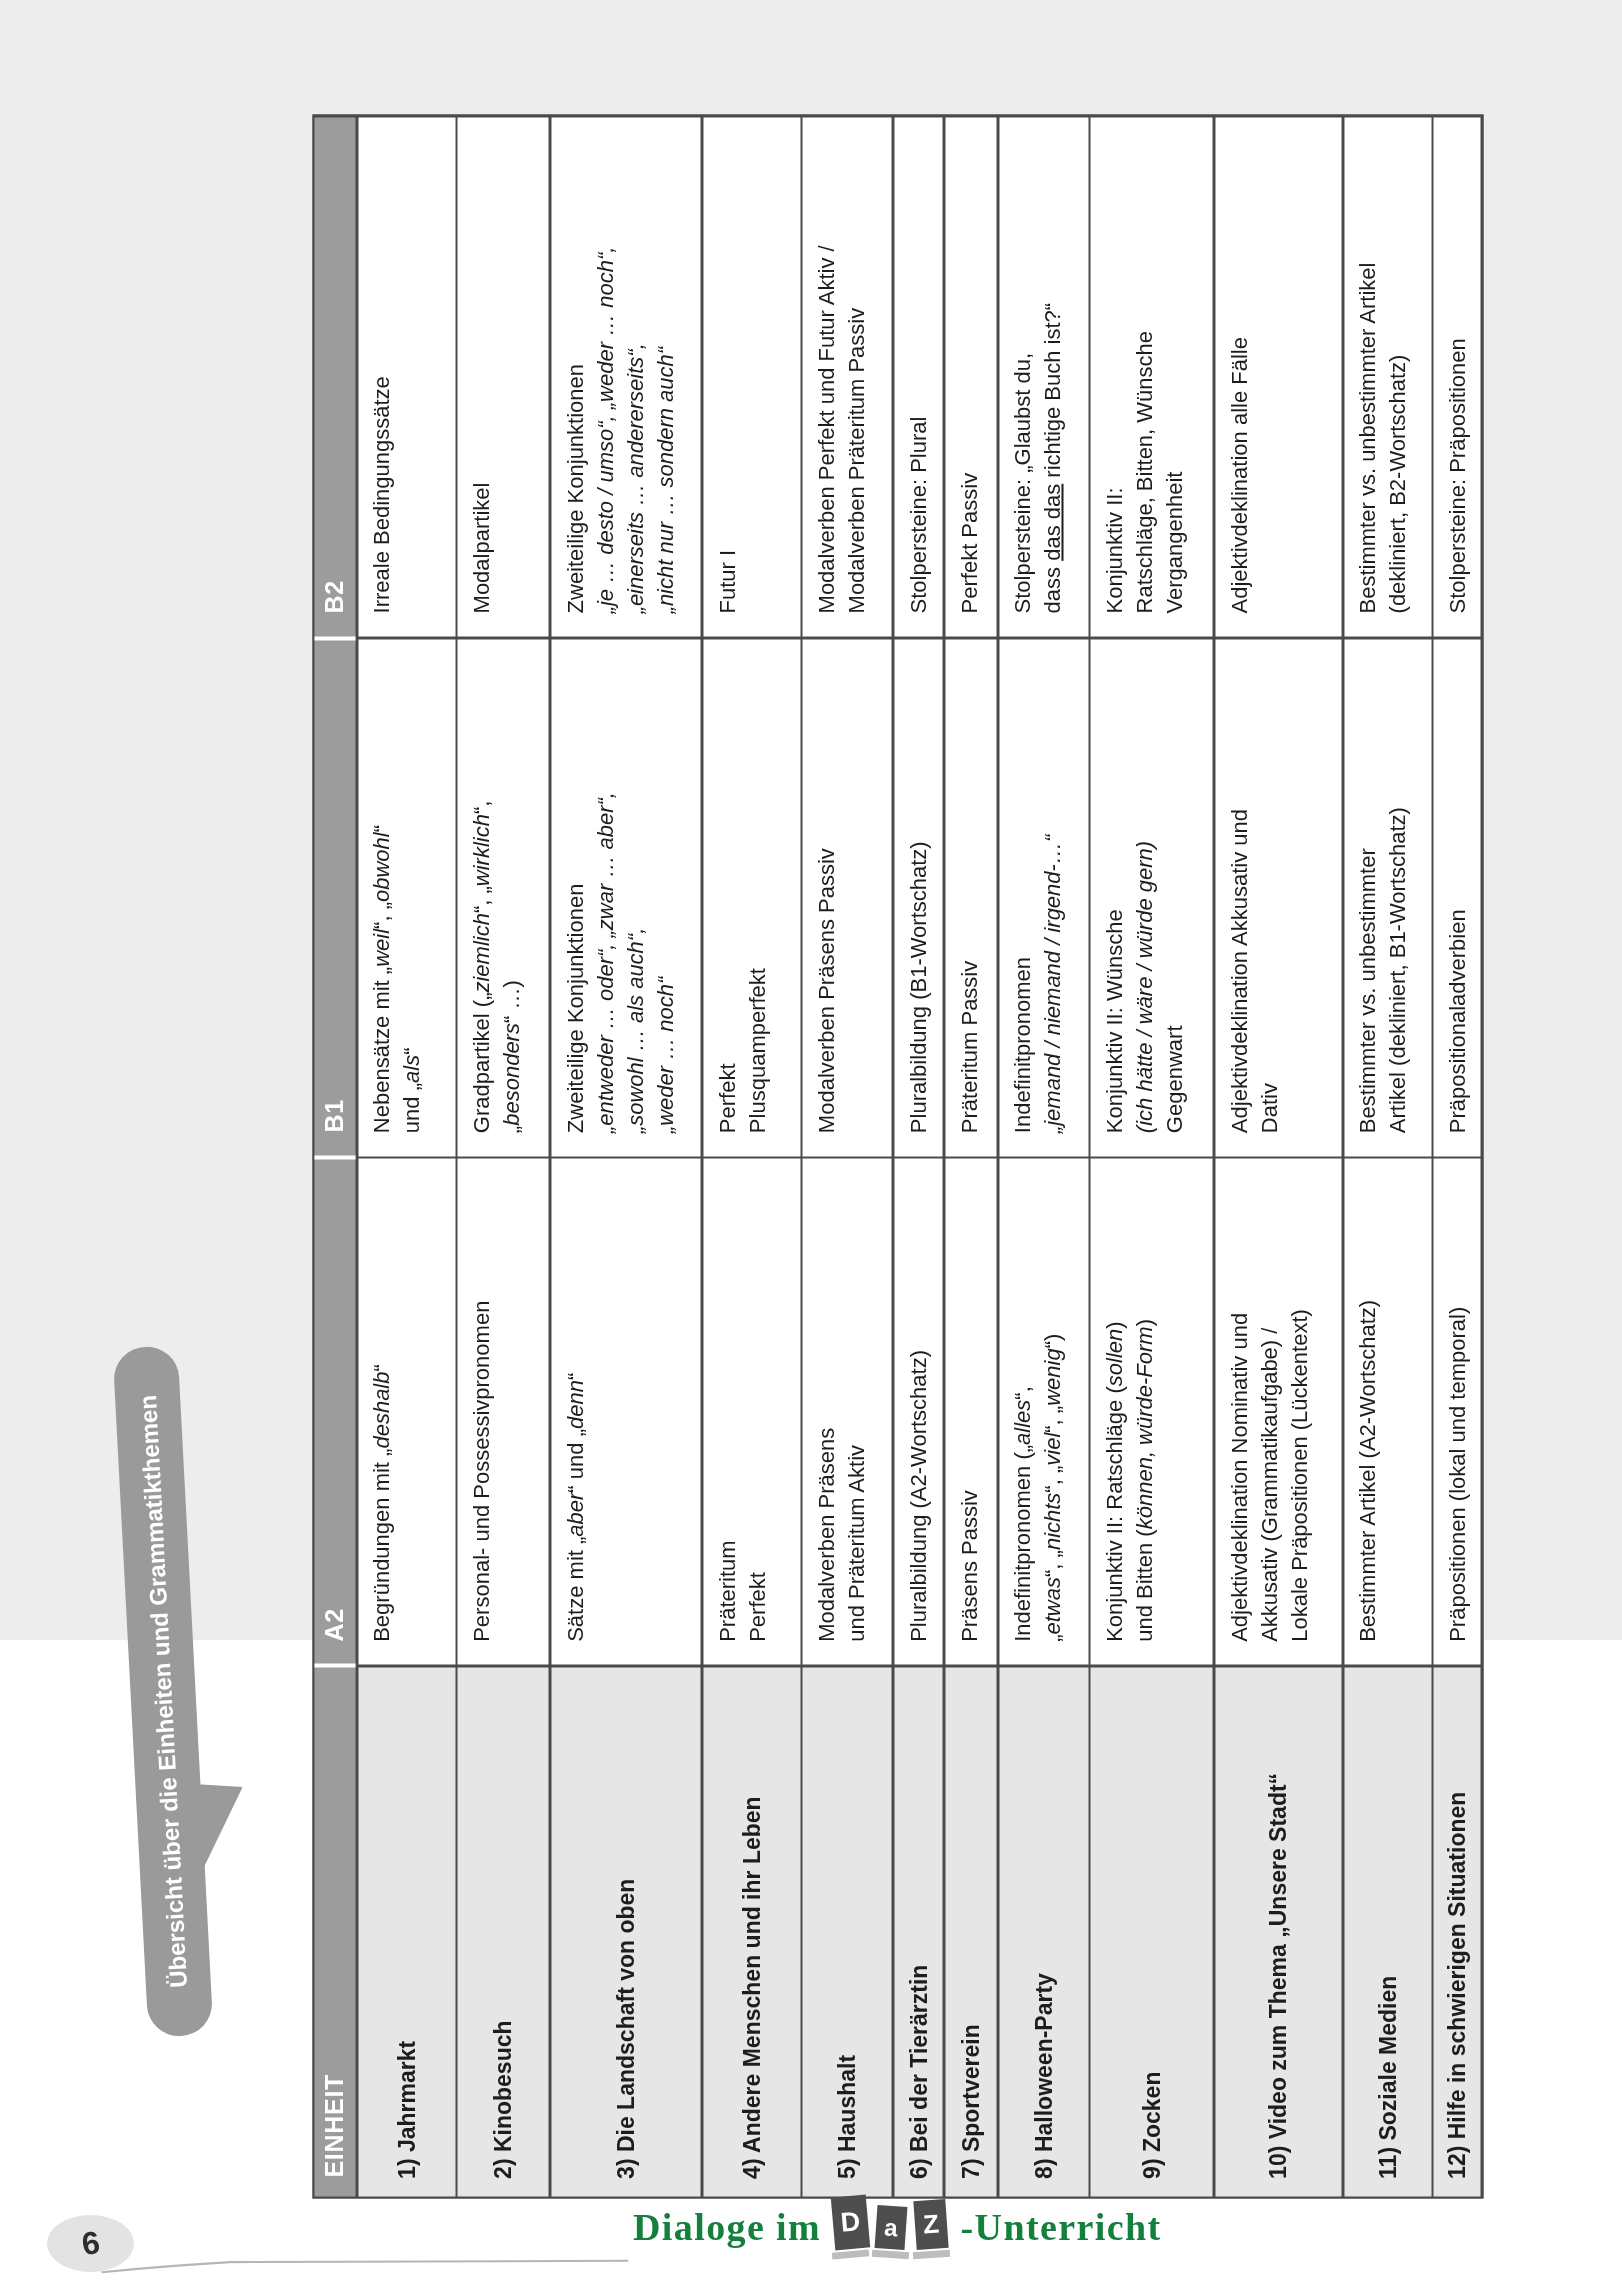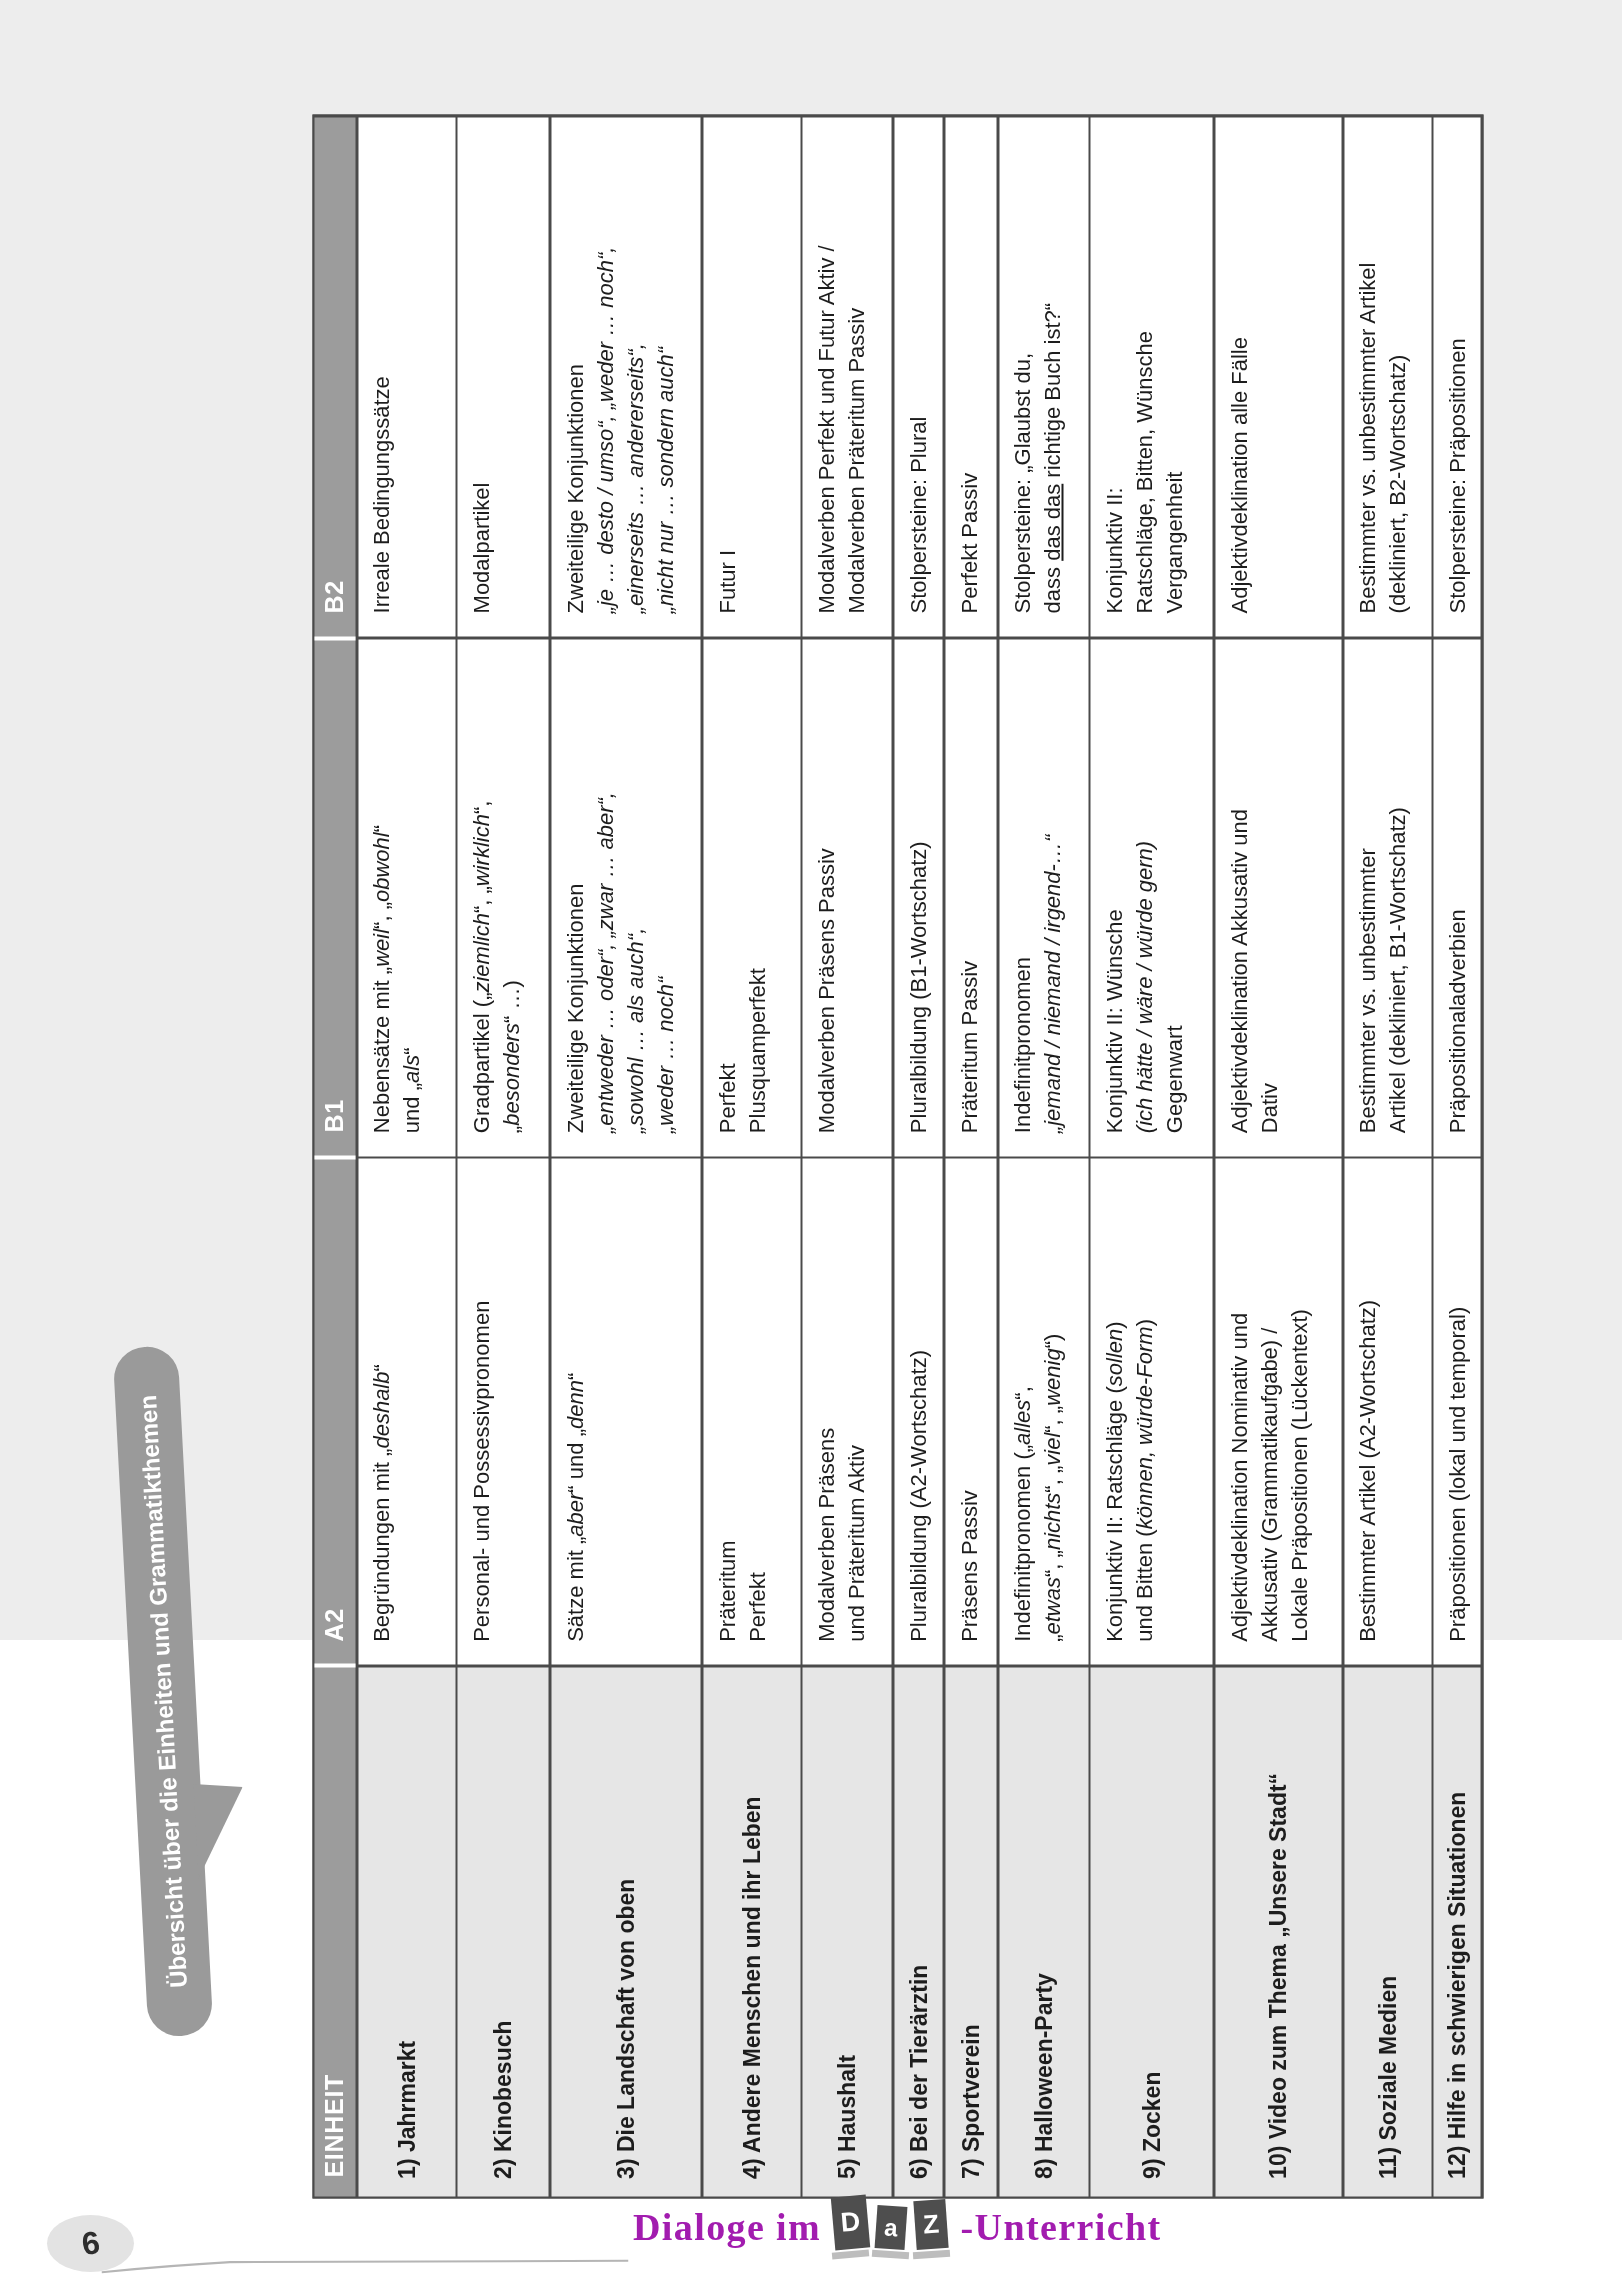--- a/index.html
+++ b/index.html
@@ -29,21 +29,21 @@
   .capsule span{color:#ffffff;font-weight:bold;font-size:24px;white-space:nowrap;}
   .tail{position:absolute;left:156px;top:58px;width:95px;height:49px;background:#9a9a9a;
         clip-path:polygon(0 0,100% 0,94% 100%);}
 
   
   .swoosh{position:absolute;left:0;top:2252px;}
   .badge{position:absolute;left:47px;top:2215px;width:87px;height:57px;background:#e3e3e3;border-radius:50%;
          display:flex;align-items:center;justify-content:center;}
   .badge span{font-size:32px;font-weight:bold;color:#2e2e2e;transform:rotate(-8deg);}
   .footer{position:absolute;left:633px;top:2196px;height:62px;display:flex;align-items:center;gap:10.8px;}
-  .f-serif{font-family:"Liberation Serif",serif;font-weight:bold;font-size:38px;color:#a21caf;letter-spacing:1.4px;}
+  .f-serif{font-family:"Liberation Serif",serif;font-weight:bold;font-size:38px;color:#15803d;letter-spacing:1.4px;}
   .tiles{display:flex;align-items:flex-end;gap:3.4px;}
   .tilewrap{display:flex;flex-direction:column;align-items:center;gap:2px;}
   .tile{background:#4e4e4e;color:#ffffff;font-weight:bold;display:flex;align-items:center;justify-content:center;}
   .tile.d{width:35px;height:53px;font-size:27px;transform:rotate(-5deg);}
   .tile.a{width:30px;height:43px;font-size:24px;transform:rotate(4deg);}
   .tile.z{width:32px;height:49px;font-size:26px;transform:rotate(-4deg);}
   .tbar{width:37px;height:6.8px;background:#bdbdbd;}
   .tbar.d{transform:rotate(-5deg);}
   .tbar.a{transform:rotate(4deg);}
   .tbar.z{transform:rotate(-4deg);}

